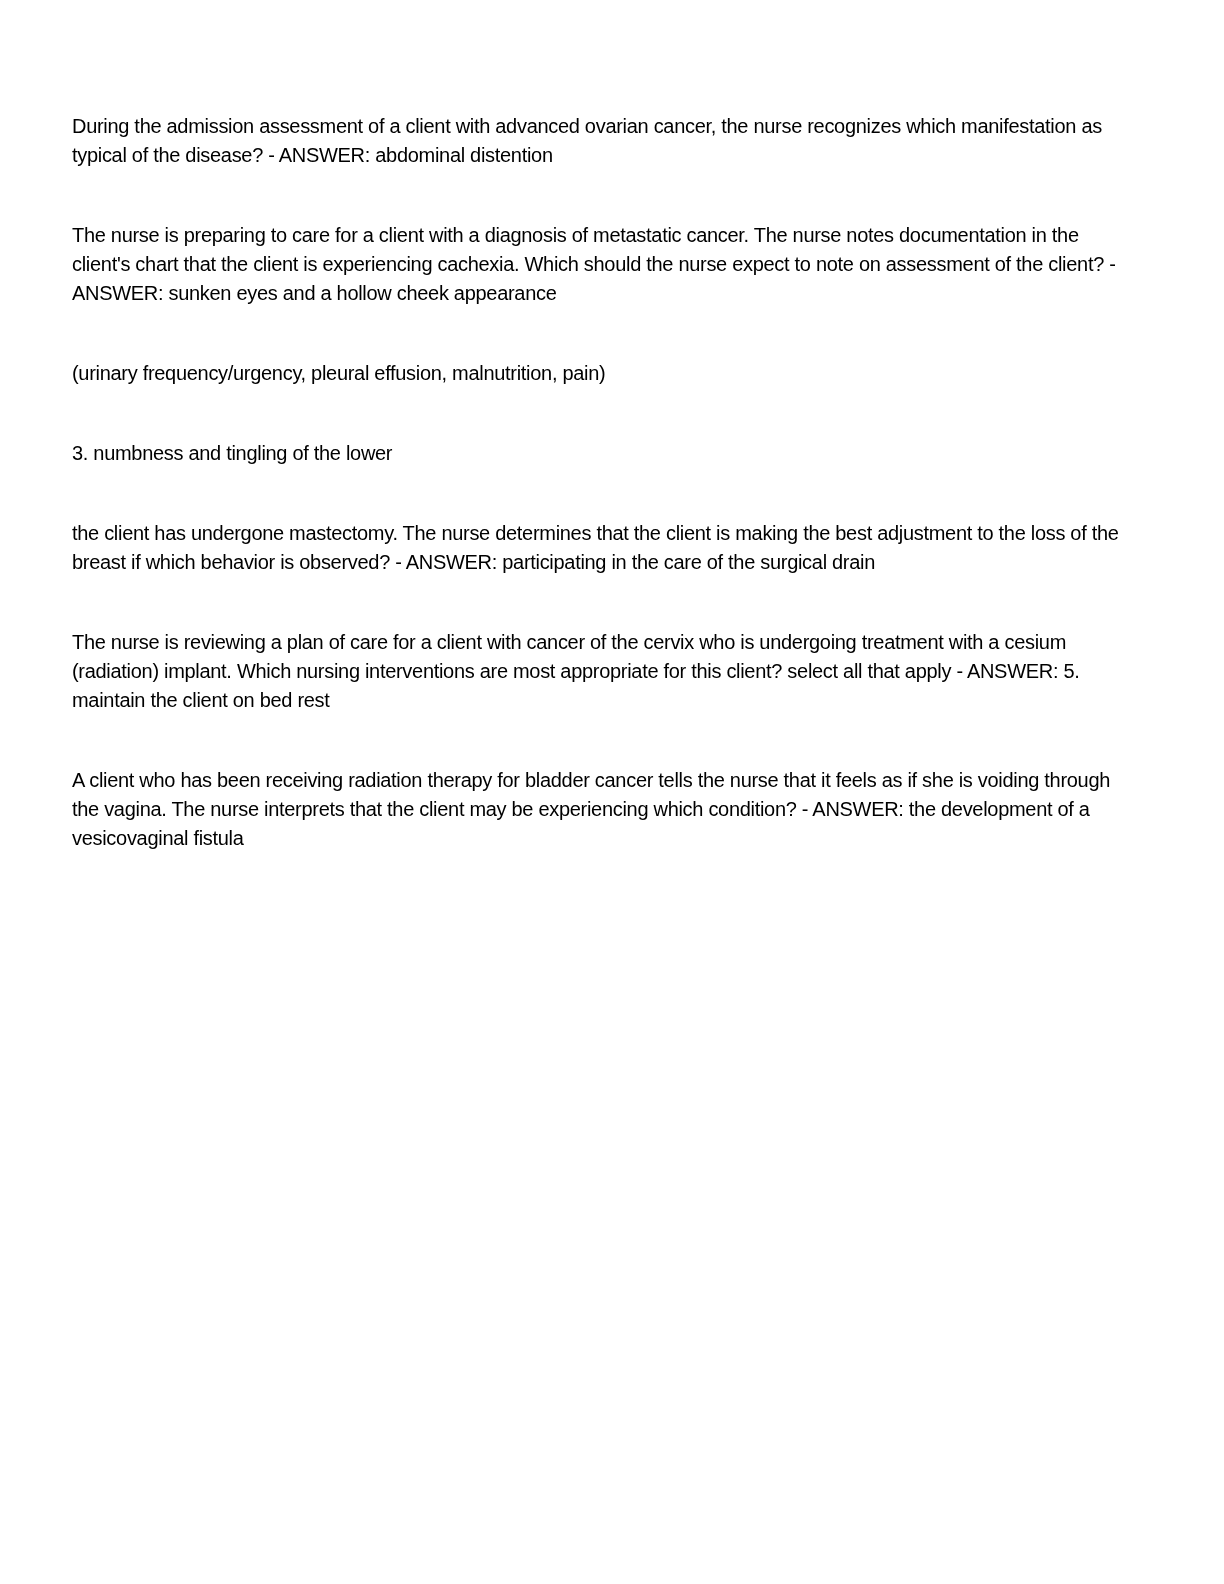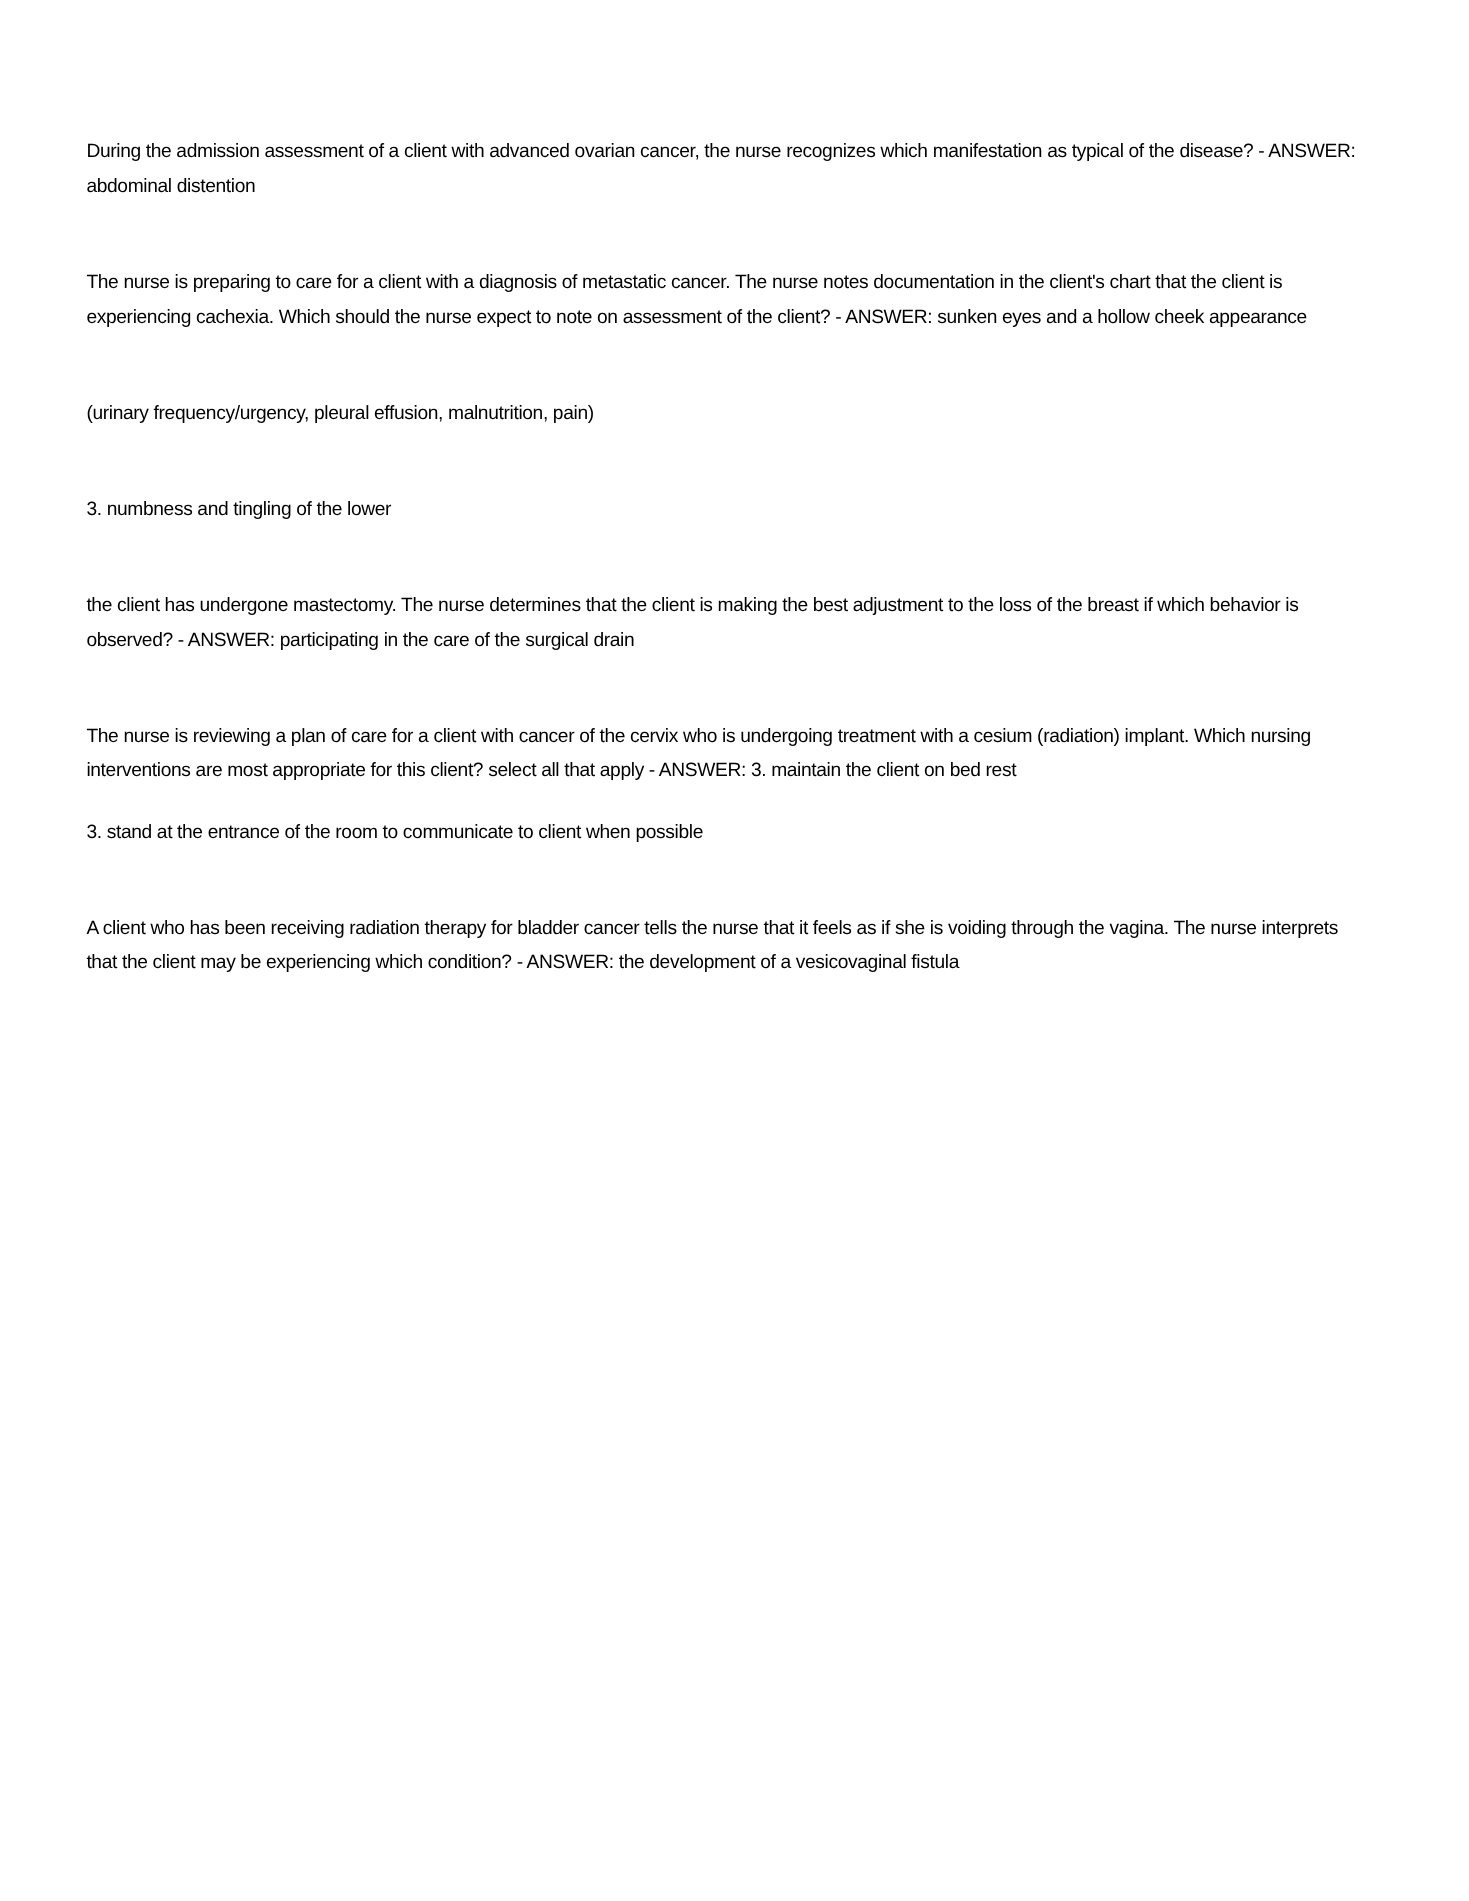--- a/index.html
+++ b/index.html
@@ -19,21 +19,21 @@
     color: #000000;
   }
   .content {
     width: 1068px;
   }
   .group {
     margin: 0 0 51px 0;
   }
   .group p {
     margin: 0 0 22px 0;
-    font-size: 16px;
+    font-size: 20px;
     line-height: 29px;
     letter-spacing: -0.3px;
     color: #000000;
   }
 </style>
 </head>
 <body>
 
 <div class="page">
   <div class="content">
@@ -53,22 +53,21 @@
 
     <div class="group">
       <p>3. numbness and tingling of the lower</p>
     </div>
 
     <div class="group">
       <p>the client has undergone mastectomy. The nurse determines that the client is making the best adjustment to the loss of the breast if which behavior is observed? - ANSWER: participating in the care of the surgical drain</p>
     </div>
 
     <div class="group">
-      <p>The nurse is reviewing a plan of care for a client with cancer of the cervix who is undergoing treatment with a cesium (radiation) implant. Which nursing interventions are most appropriate for this client? select all that apply - ANSWER: 3. maintain the client on bed rest</p>
-      <p>3. stand at the entrance of the room to communicate to client when possible</p>
+      <p>The nurse is reviewing a plan of care for a client with cancer of the cervix who is undergoing treatment with a cesium (radiation) implant. Which nursing interventions are most appropriate for this client? select all that apply - ANSWER: 5. maintain the client on bed rest</p>
     </div>
 
     <div class="group">
       <p>A client who has been receiving radiation therapy for bladder cancer tells the nurse that it feels as if she is voiding through the vagina. The nurse interprets that the client may be experiencing which condition? - ANSWER: the development of a vesicovaginal fistula</p>
     </div>
 
   </div>
 </div>
 
 </body></html>

